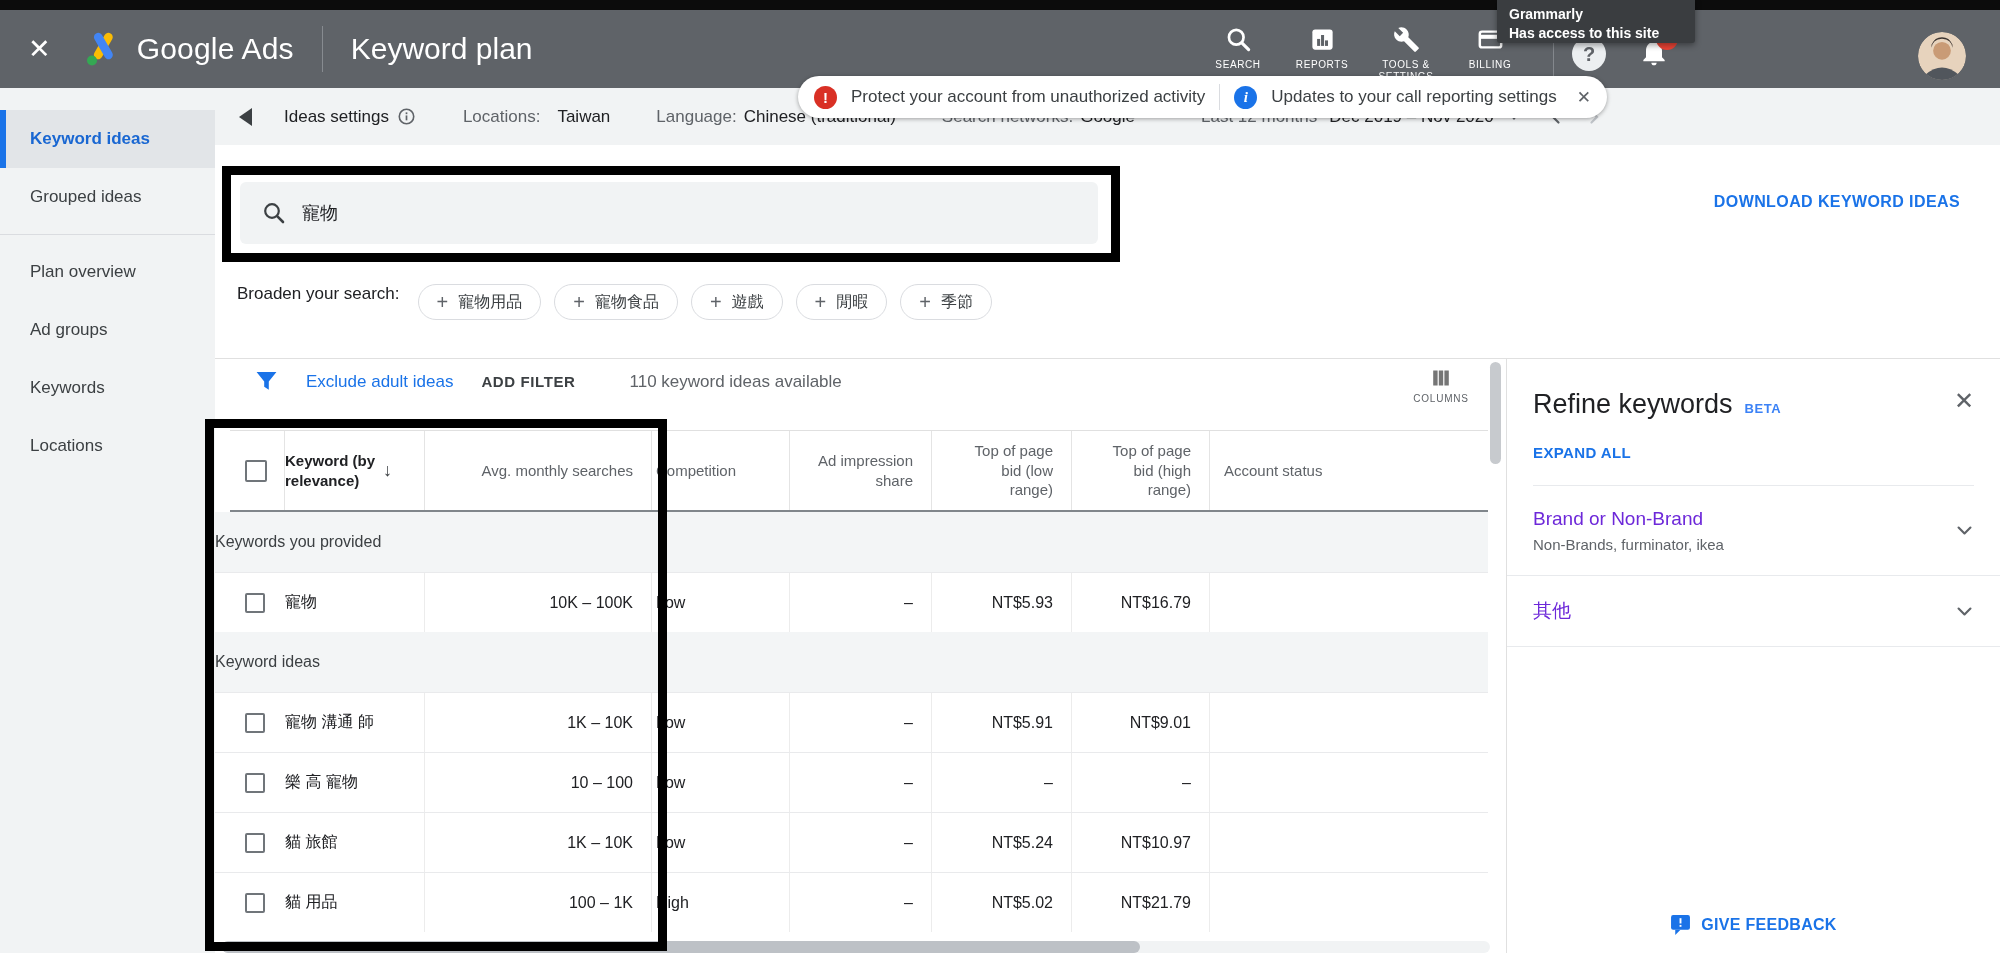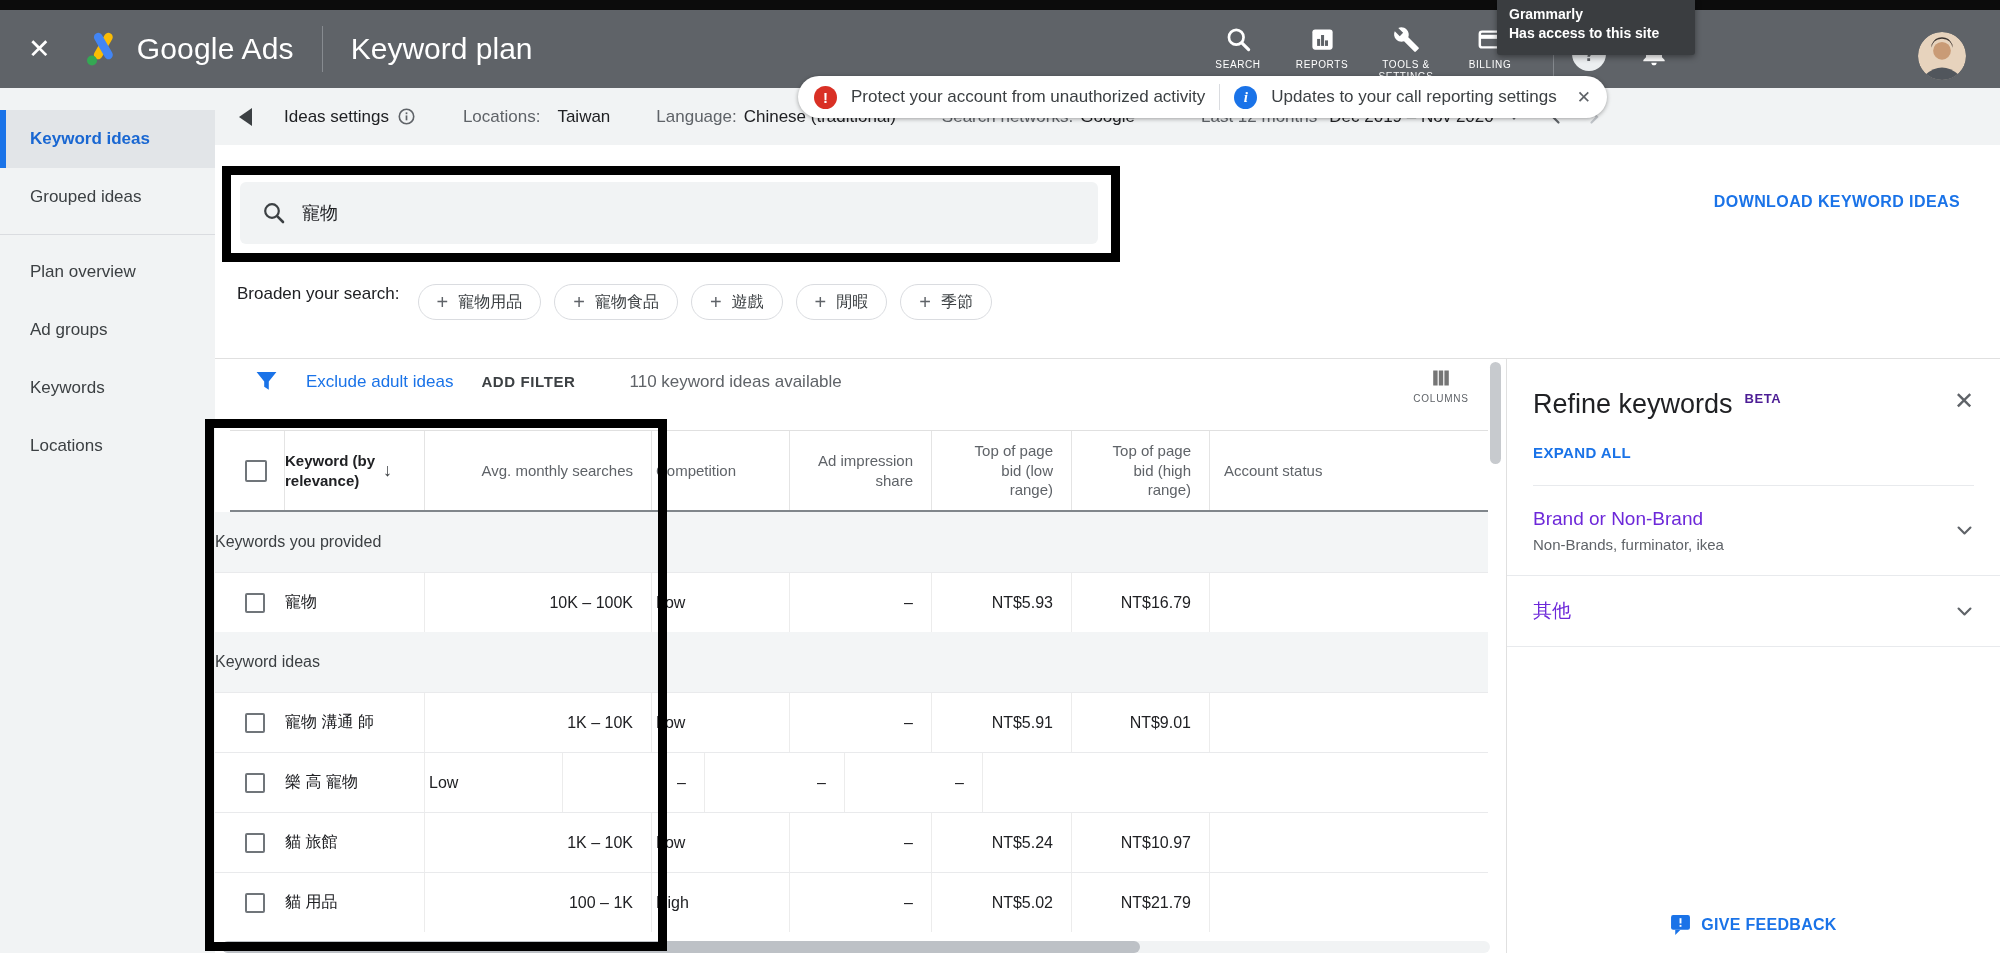--- a/index.html
+++ b/index.html
@@ -19,21 +19,21 @@
 .nav-item{width:80px;display:flex;flex-direction:column;align-items:center;color:#fff;cursor:pointer}
 .nav-item svg{width:27px;height:27px}
 .nav-label{font-size:10px;letter-spacing:.6px;margin-top:6px;text-align:center;line-height:1.15;width:72px}
 .bar-div2{position:absolute;left:1553px;top:28px;width:1px;height:42px;background:#84888d}
 .help-circle{position:absolute;left:1572px;top:27px;width:34px;height:34px;border-radius:50%;background:#eceff1;color:#5f6368;font-size:20px;font-weight:700;display:flex;align-items:center;justify-content:center;cursor:pointer}
 .bell-wrap{position:absolute;left:1638px;top:26px;width:34px;height:34px;cursor:pointer}
 .bell-badge{position:absolute;left:18px;top:-8px;width:22px;height:22px;border-radius:50%;background:#ea4335}
 .avatar{position:absolute;left:1918px;top:22px;width:48px;height:48px;border-radius:50%;overflow:hidden;cursor:pointer}
 
 
-.grammarly{position:absolute;left:1497px;top:0;width:198px;z-index:40;background:#3a3d40;color:#fff;padding:5px 12px 12px;border-radius:0 0 3px 3px;box-shadow:0 2px 6px rgba(0,0,0,.4)}
+.grammarly{position:absolute;left:1497px;top:0;width:198px;z-index:40;background:#3a3d40;color:#fff;padding:5px 12px 0;border-radius:0 0 3px 3px;box-shadow:0 2px 6px rgba(0,0,0,.4)}
 .gram-line{font-size:14px;font-weight:700;line-height:1.35}
 
 
 .pill{position:absolute;left:798px;top:76px;height:42px;background:#fff;border-radius:21px;box-shadow:0 1px 4px rgba(0,0,0,.35);display:flex;align-items:center;padding:0 16px;z-index:30;white-space:nowrap}
 .badge{width:23px;height:23px;border-radius:50%;color:#fff;font-weight:700;font-size:15px;display:flex;align-items:center;justify-content:center;flex:0 0 auto}
 .badge.red{background:#d93025}
 .badge.blue{background:#1a73e8;font-style:italic;font-family:"Liberation Serif",serif}
 .pill-text{font-size:17px;color:#3c4043;margin:0 14px}
 .pill-div{width:1px;height:26px;background:#dadce0}
 .pill-close{font-size:17px;color:#5f6368;margin-left:6px;cursor:pointer}
@@ -103,21 +103,21 @@
 .hscroll{position:absolute;left:7px;top:853px;width:1268px;height:12px;background:#f1f3f4;border-radius:6px}
 .hthumb{position:absolute;left:0;top:0;width:918px;height:12px;background:#bdc1c6;border-radius:6px;cursor:grab}
 .vscroll{position:absolute;left:1273px;top:272px;width:15px;height:581px;background:#fff}
 .vthumb{position:absolute;left:2px;top:2px;width:11px;height:102px;background:#c7cace;border-radius:6px;cursor:grab}
 
 
 .refine{position:absolute;left:1506px;top:359px;width:494px;height:594px;background:#fff;border-left:1px solid #e0e0e0;z-index:2}
 .rp-head{padding:30px 26px 0}
 .rp-title-row{display:flex;align-items:flex-start}
 .rp-title{font-size:27px;font-weight:500;color:#202124}
-.rp-beta{font-size:13px;font-weight:700;letter-spacing:.5px;color:#4c1d95;margin-left:12px;margin-top:2px}
+.rp-beta{font-size:13px;font-weight:700;letter-spacing:.5px;color:#3b82f6;margin-left:12px;margin-top:12px}
 .rp-close{margin-left:auto;font-size:24px;color:#5f6368;cursor:pointer;line-height:1}
 .rp-expand{margin-top:24px;font-size:15px;font-weight:700;letter-spacing:.4px;color:#1a73e8;cursor:pointer}
 .rp-div{height:1px;background:#e8eaed}
 .rp-head .rp-div{margin-top:24px}
 .rp-group{display:flex;align-items:center;padding:22px 26px}
 .rp-gtext{flex:1}
 .rp-gtitle{font-size:19px;color:#6d28d9}
 .rp-gsub{font-size:15px;color:#5f6368;margin-top:6px}
 .feedback{position:absolute;left:0;bottom:18px;width:100%;display:flex;align-items:center;justify-content:center;gap:10px;cursor:pointer}
 .fb-label{font-size:16px;font-weight:700;letter-spacing:.3px;color:#1a73e8}
@@ -370,20 +370,21 @@
         <div class="cell cc6 num">NT$9.01</div>
         <div class="cell cc7"></div>
       </div>
       <div class="t-row">
         <div class="cell cc0">
           <span class="cb"></span>
         </div>
         <div class="cell cc1">
           <span class="kw">樂 高 寵物</span>
         </div>
+        <div class="cell cc2 num">10 – 100</div>
         <div class="cell cc3">Low</div>
         <div class="cell cc4 num">–</div>
         <div class="cell cc5 num">–</div>
         <div class="cell cc6 num">–</div>
         <div class="cell cc7"></div>
       </div>
       <div class="t-row">
         <div class="cell cc0">
           <span class="cb"></span>
         </div>

